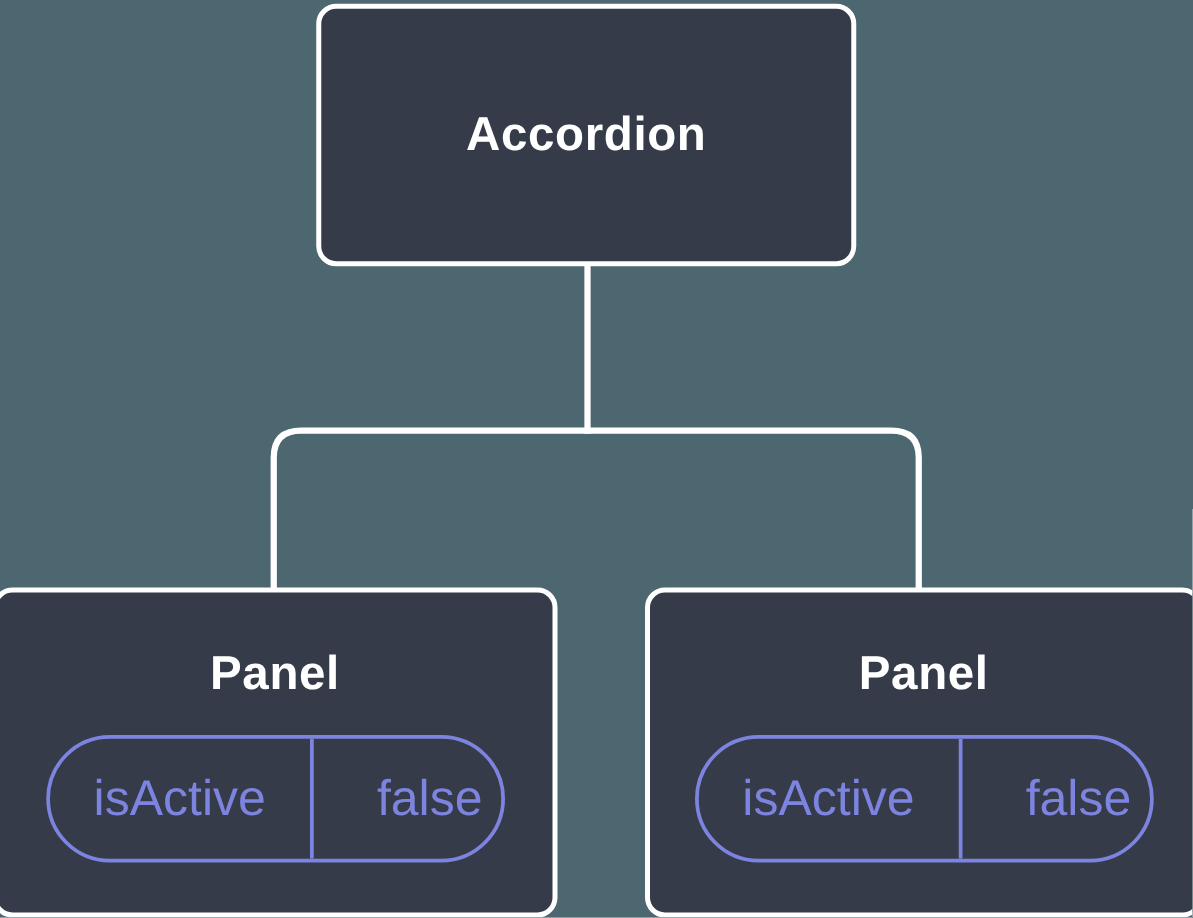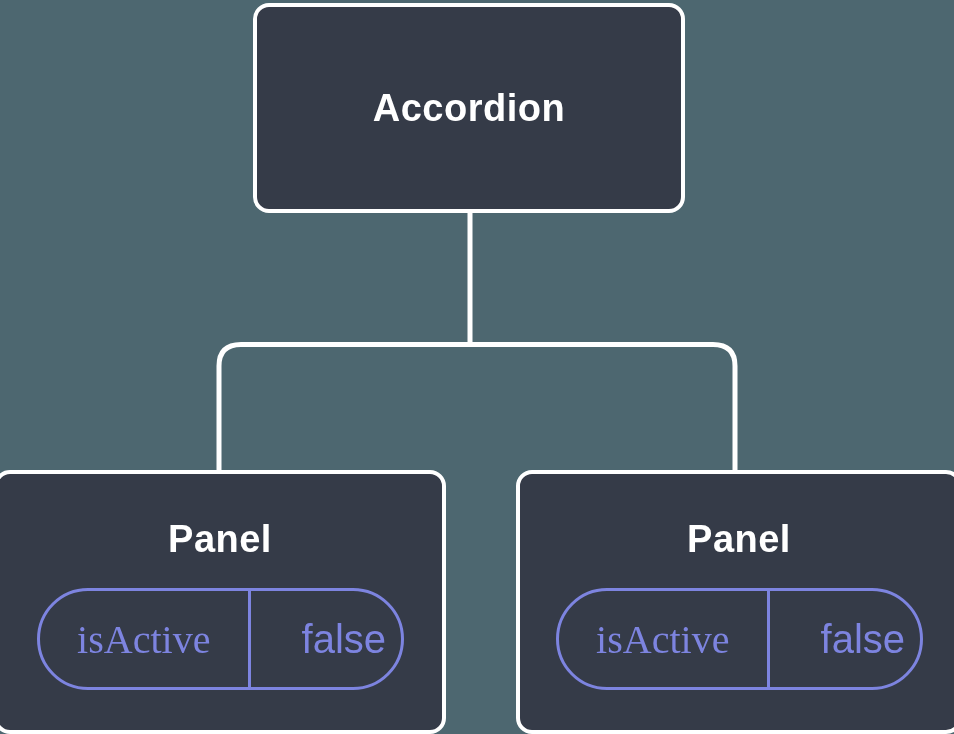--- a/index.html
+++ b/index.html
@@ -64,21 +64,20 @@
   }
   .pill-cell{
     display:flex;align-items:center;justify-content:center;
     color:var(--purple);
     font-size:40px;
     font-weight:400;
   }
   .pill-key{
     flex:0 0 58.6%;
     border-right:3px solid var(--purple);
-    font-family:Liberation Serif, serif;
   }
   .pill-value{flex:1 1 auto;margin-left:36px;}
 </style>
 </head>
 <body>
 
 <div class="canvas">
 
   <svg class="connectors" viewBox="0 0 954 734" fill="none" xmlns="http://www.w3.org/2000/svg">
     <path d="M470,210 L470,347" stroke="#ffffff" stroke-width="5"></path>

